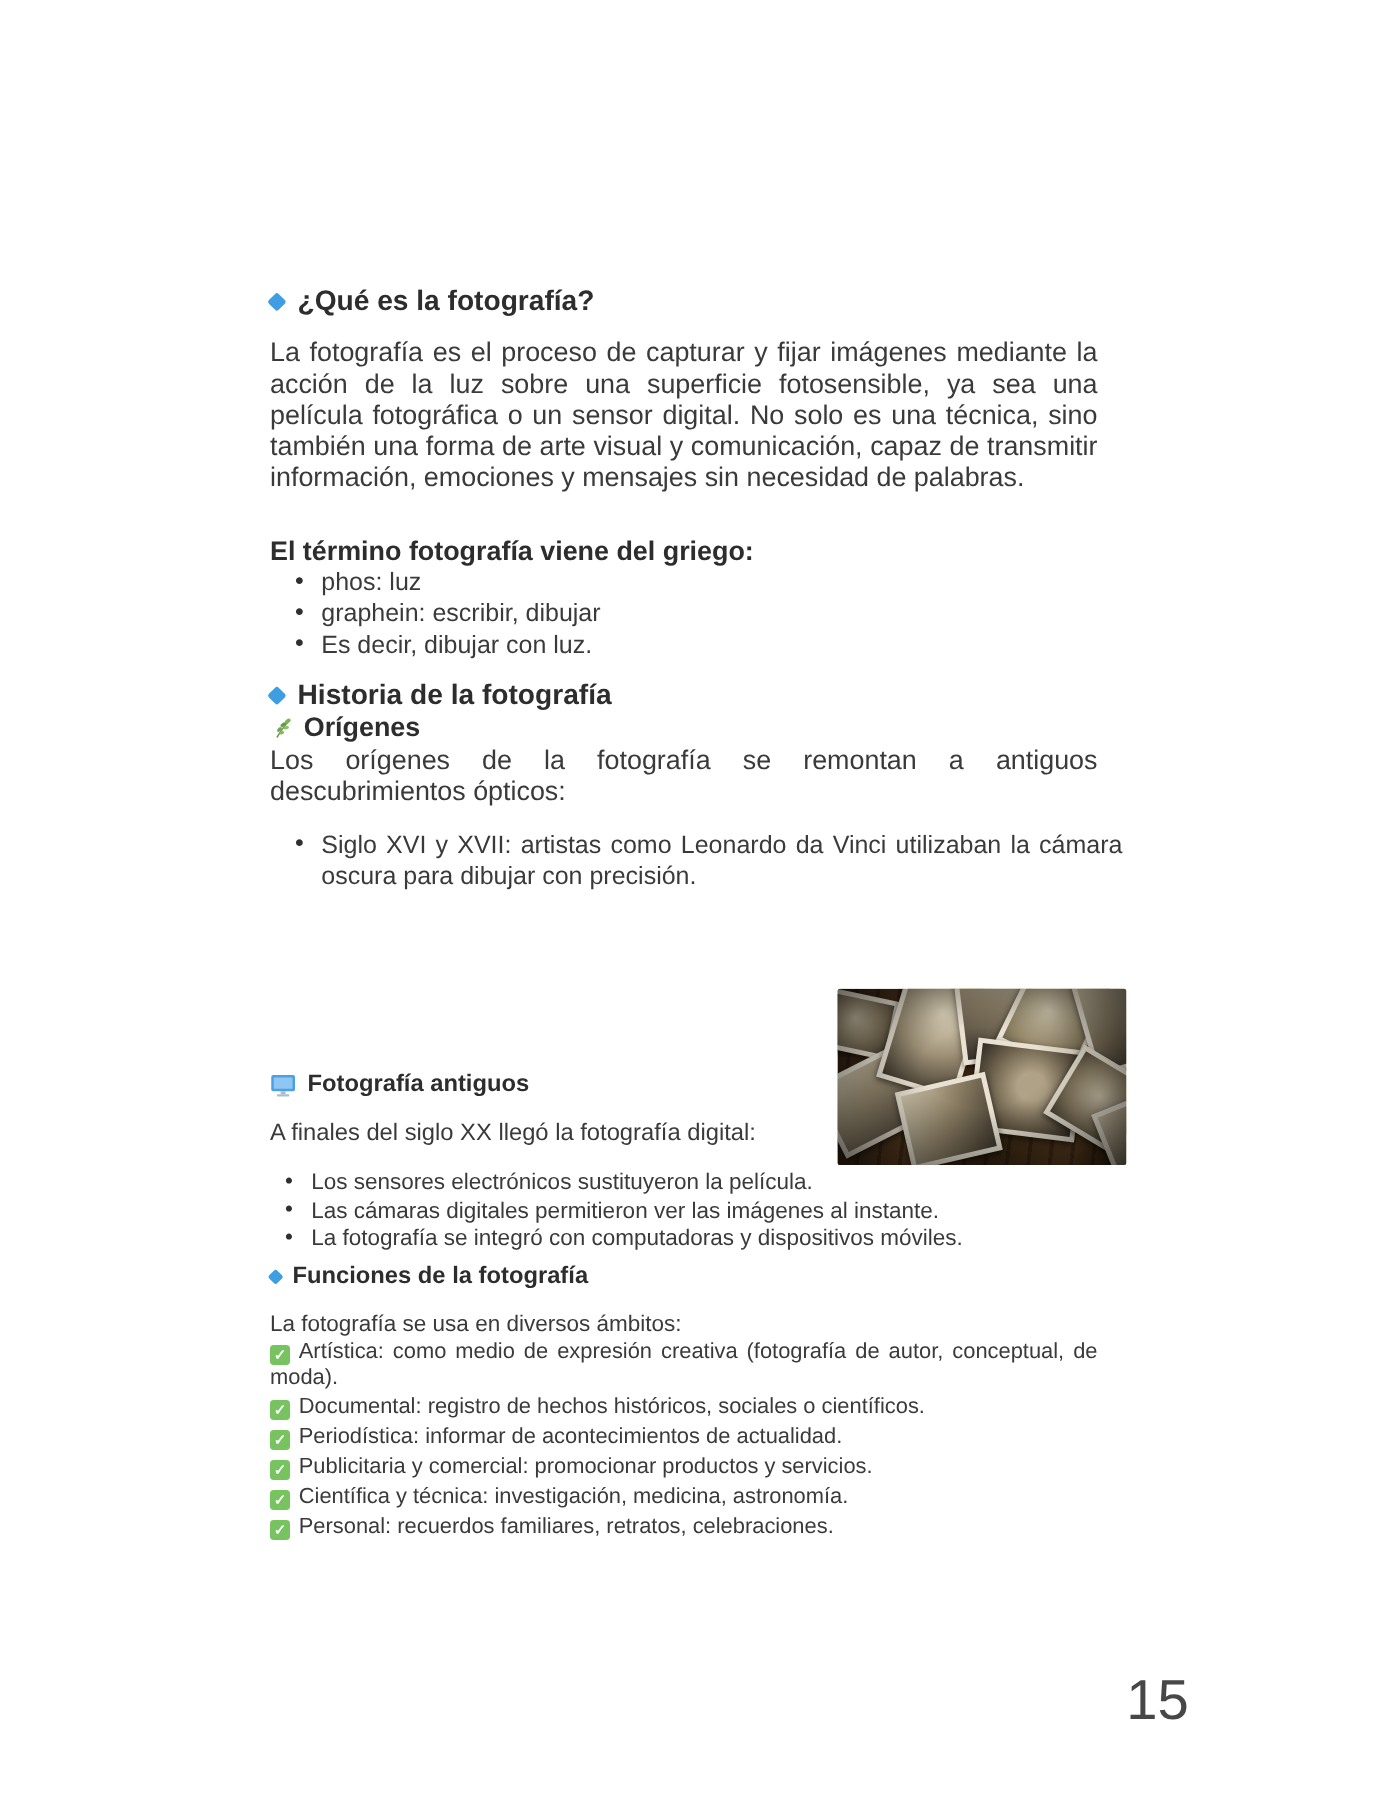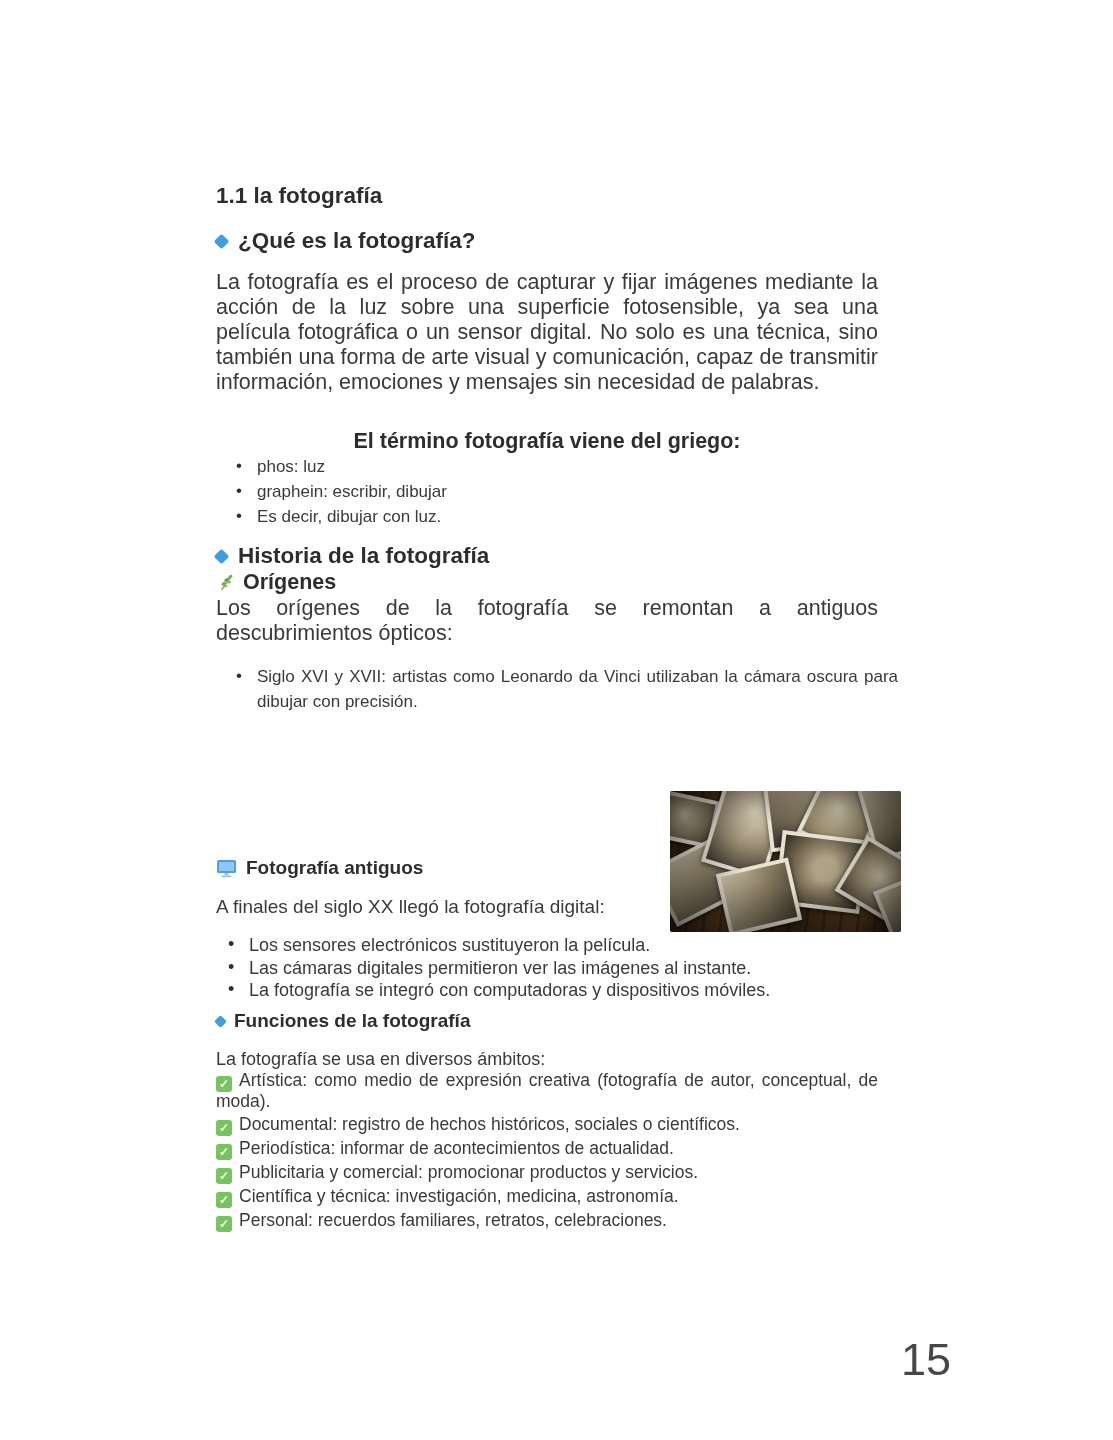--- a/index.html
+++ b/index.html
@@ -22,29 +22,29 @@
     font-size: 22.5px; font-weight: bold; color: #2d2d2d;
   }
   .sec-heading.small { font-size: 19px; gap: 9px; }
 
   .diamond {
     width: 11px; height: 11px; flex: 0 0 auto;
     background: #3f9de2; transform: rotate(45deg); border-radius: 2px;
   }
   .diamond.sm { width: 9px; height: 9px; }
 
-  .body-text { font-size: 21.5px; line-height: 25px; text-align: center; }
+  .body-text { font-size: 21.5px; line-height: 25px; }
   .justify { text-align: justify; }
 
   ul.dots { margin: 0; padding: 0 0 0 20px; list-style: none; }
   ul.dots li { position: relative; padding-left: 21px; }
   ul.dots li::before {
     content: "•"; position: absolute; left: 0; top: -1px; color: #2f2f2f;
   }
-  ul.dots.big li { font-size: 17px; line-height: 25px; }
+  ul.dots.big li { font-size: 20px; line-height: 25px; }
   ul.dots.small li { font-size: 18px; line-height: 22.5px; }
 
   .sub-heading {
     display: flex; align-items: center; gap: 7px;
     font-size: 21.5px; font-weight: bold; color: #2d2d2d;
   }
   .herb svg { display: block; }
 
   .monitor svg { display: block; }
 
@@ -79,21 +79,20 @@
     position: absolute; background: #e9e2d2; padding: 4px;
     box-shadow: 0 2px 5px rgba(0,0,0,0.55);
   }
   .photo .ph { width: 100%; height: 100%; }
 </style>
 </head>
 <body>
 
 <div class="page">
 
-  <div class="abs doc-title">1.1 la fotografía</div>
 
   <div class="abs sec-heading" style="top:228px">
     <span class="diamond"></span>
     <span>¿Qué es la fotografía?</span>
   </div>
   <div class="abs body-text justify" style="top:270px">La fotografía es el proceso de capturar y fijar imágenes mediante la acción de la luz sobre una superficie fotosensible, ya sea una película fotográfica o un sensor digital. No solo es una técnica, sino también una forma de arte visual y comunicación, capaz de transmitir información, emociones y mensajes sin necesidad de palabras.</div>
 
   <div class="abs" style="top:429px">
     <div class="body-text" style="font-weight:bold;color:#2d2d2d">El término fotografía viene del griego:</div>
     <ul class="dots big">

